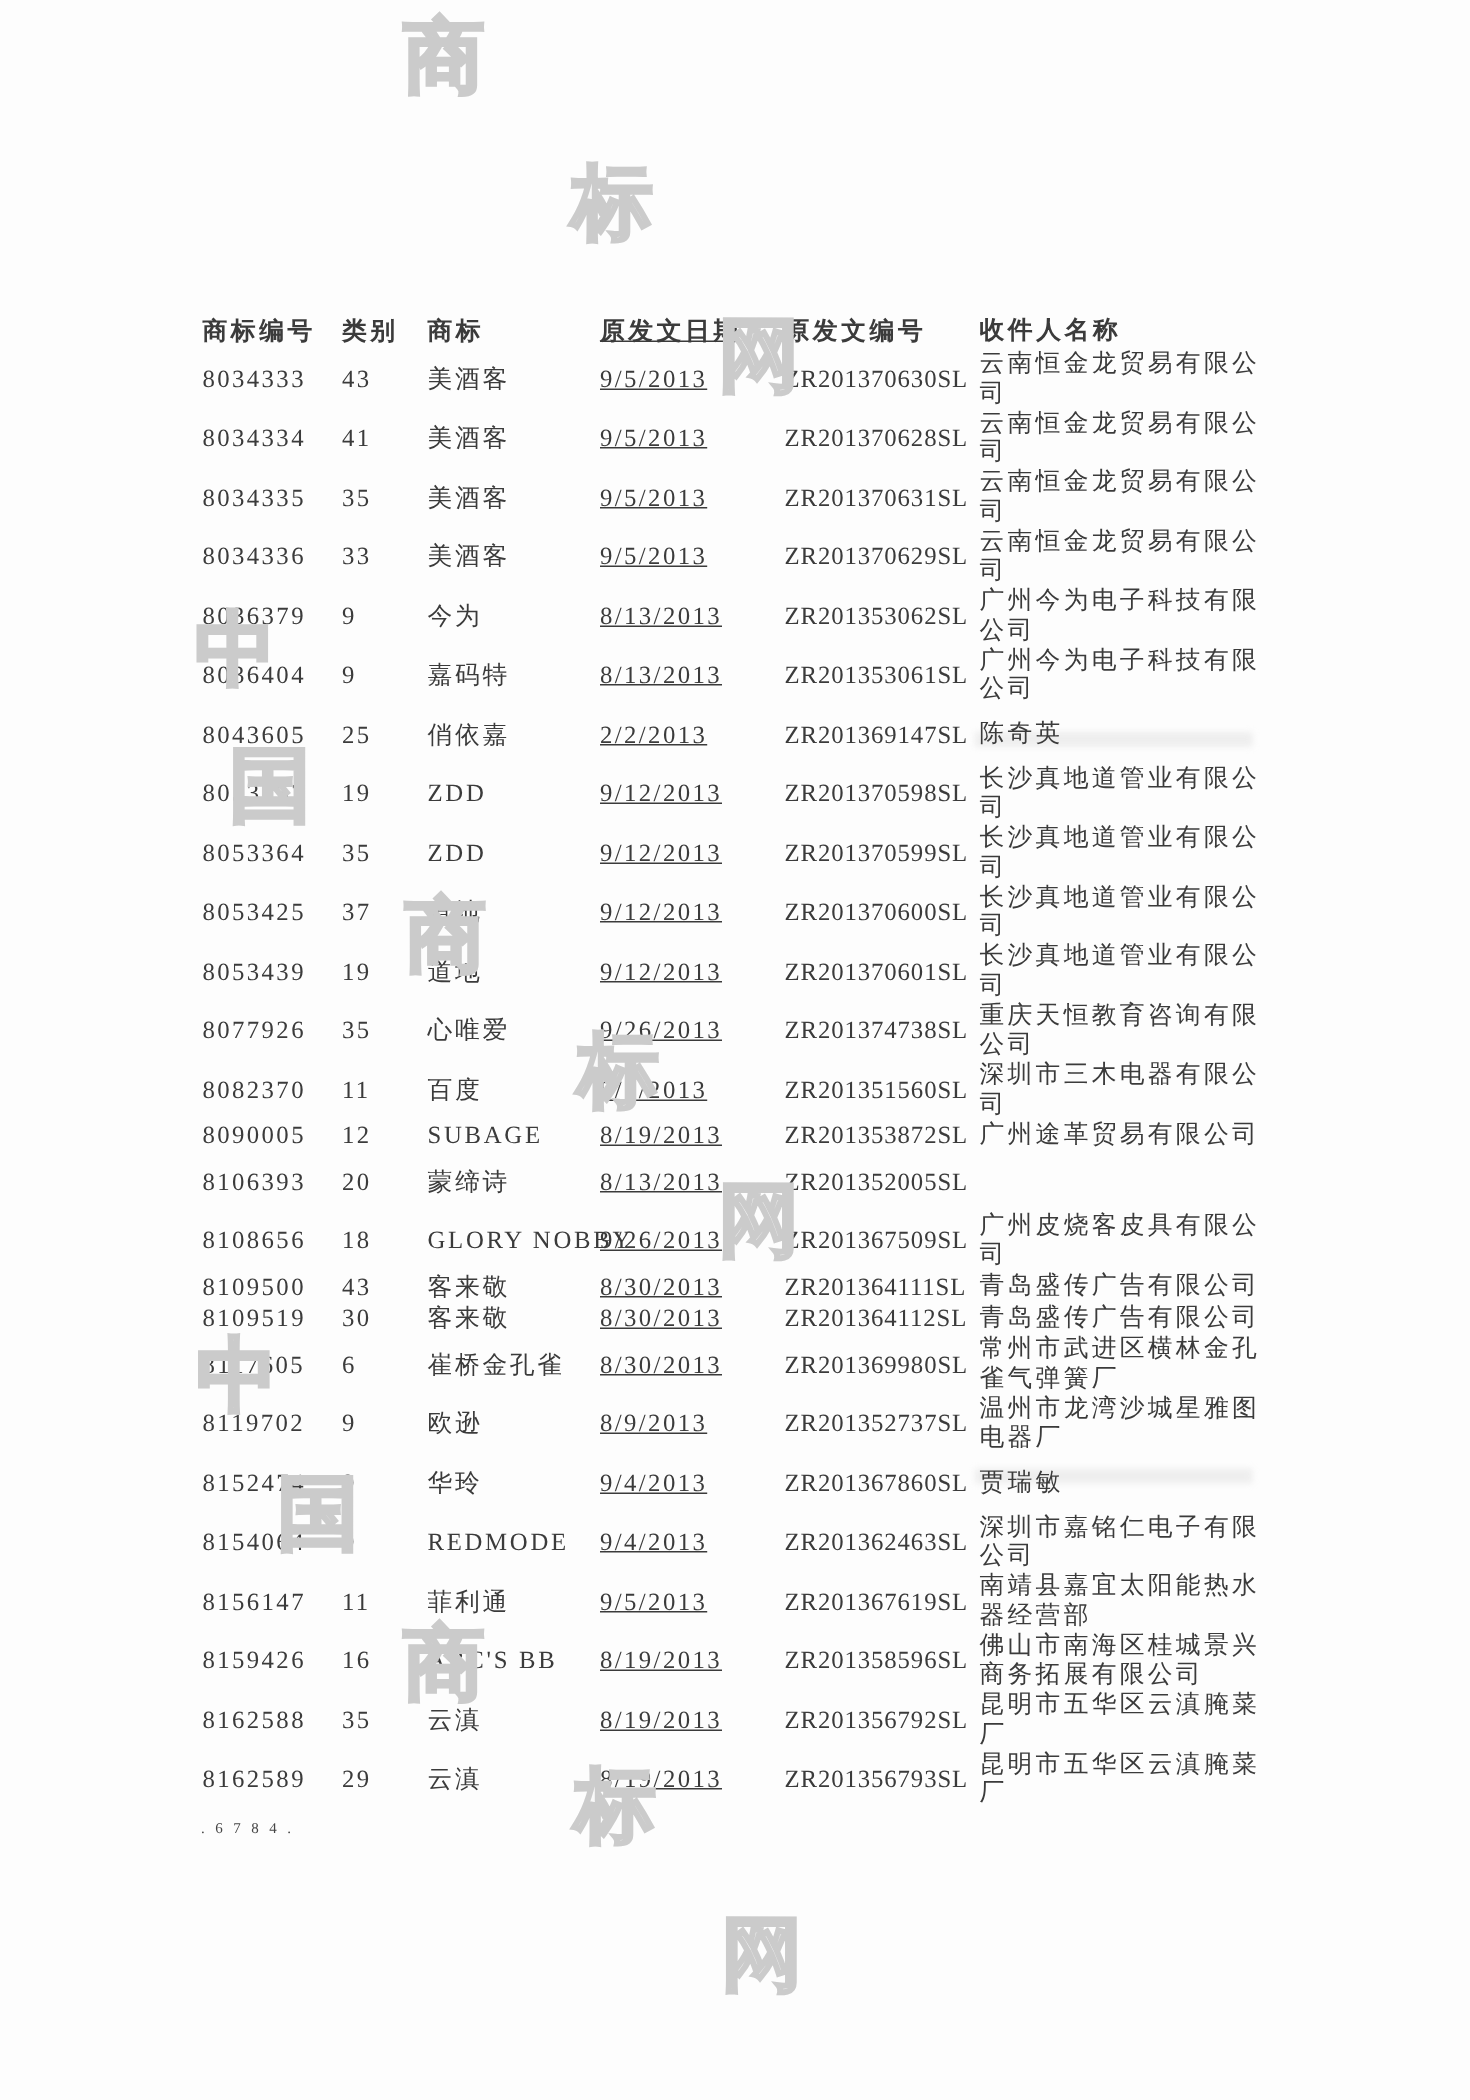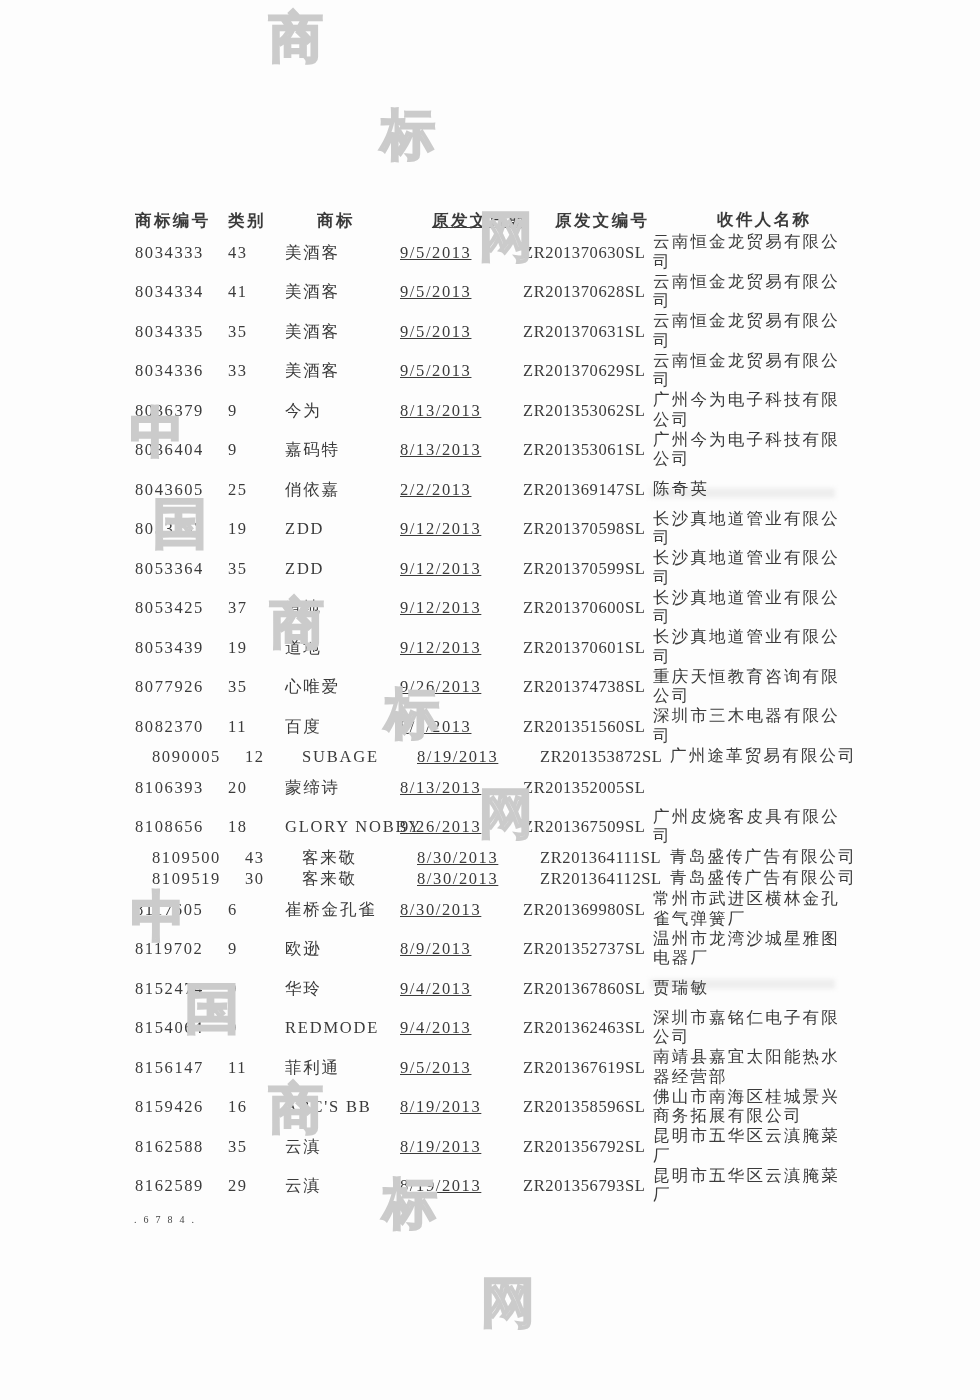--- a/index.html
+++ b/index.html
@@ -20,38 +20,38 @@
     position: absolute;
     left: 135px; top: 208px;
     width: 726px;
     z-index: 1;
   }
   .row {
     display: flex;
     align-items: center;
     min-height: 39.5px;
   }
-  .row.compact { min-height: 21.5px; margin-left: 17px; }
+  .row.compact { min-height: 21.5px; }
   .row.head {
     min-height: 25px;
     font-weight: bold;
   }
   .c {
     flex: 0 0 auto;
     font-size: 16.5px;
     line-height: 19.6px;
     overflow: visible;
   }
   .c1 { width: 93px;  letter-spacing: 1.6px; }
   .c2 { width: 57px;  letter-spacing: 1.6px; }
   .c3 { width: 115px; letter-spacing: 1.8px; white-space: nowrap; }
   .c4 { width: 123px; letter-spacing: 1.6px; text-decoration: underline; }
   .c5 { width: 130px; letter-spacing: 0.6px; }
   .c6 { width: 200px; letter-spacing: 2.2px; word-break: break-all; font-family: Liberation Mono, monospace; }
-  .head .c3, .head .c6 { letter-spacing: 2.4px; margin-left: 32px; }
+  .head .c3, .head .c6 { letter-spacing: 2.4px; }
   .head .c1, .head .c2, .head .c4, .head .c5 { letter-spacing: 2.4px; }
   
   .wm {
     position: absolute;
     z-index: 3;
     font-family: "DejaVu Sans", "Liberation Sans", sans-serif;
     font-weight: bold;
     font-size: 54px;
     line-height: 1;
     color: rgba(246, 246, 246, 0.55);

